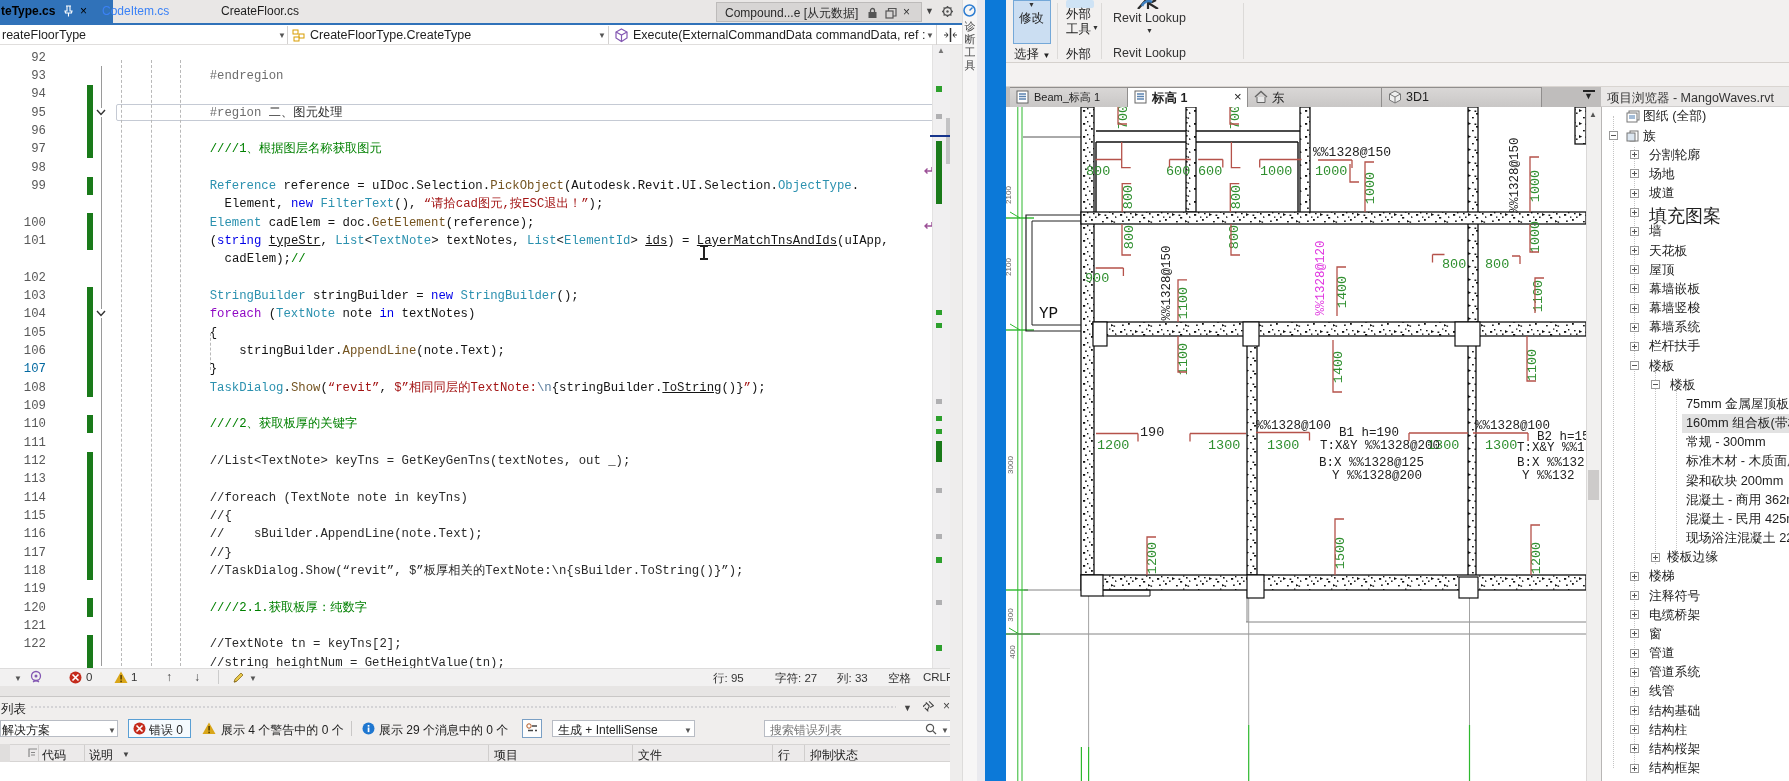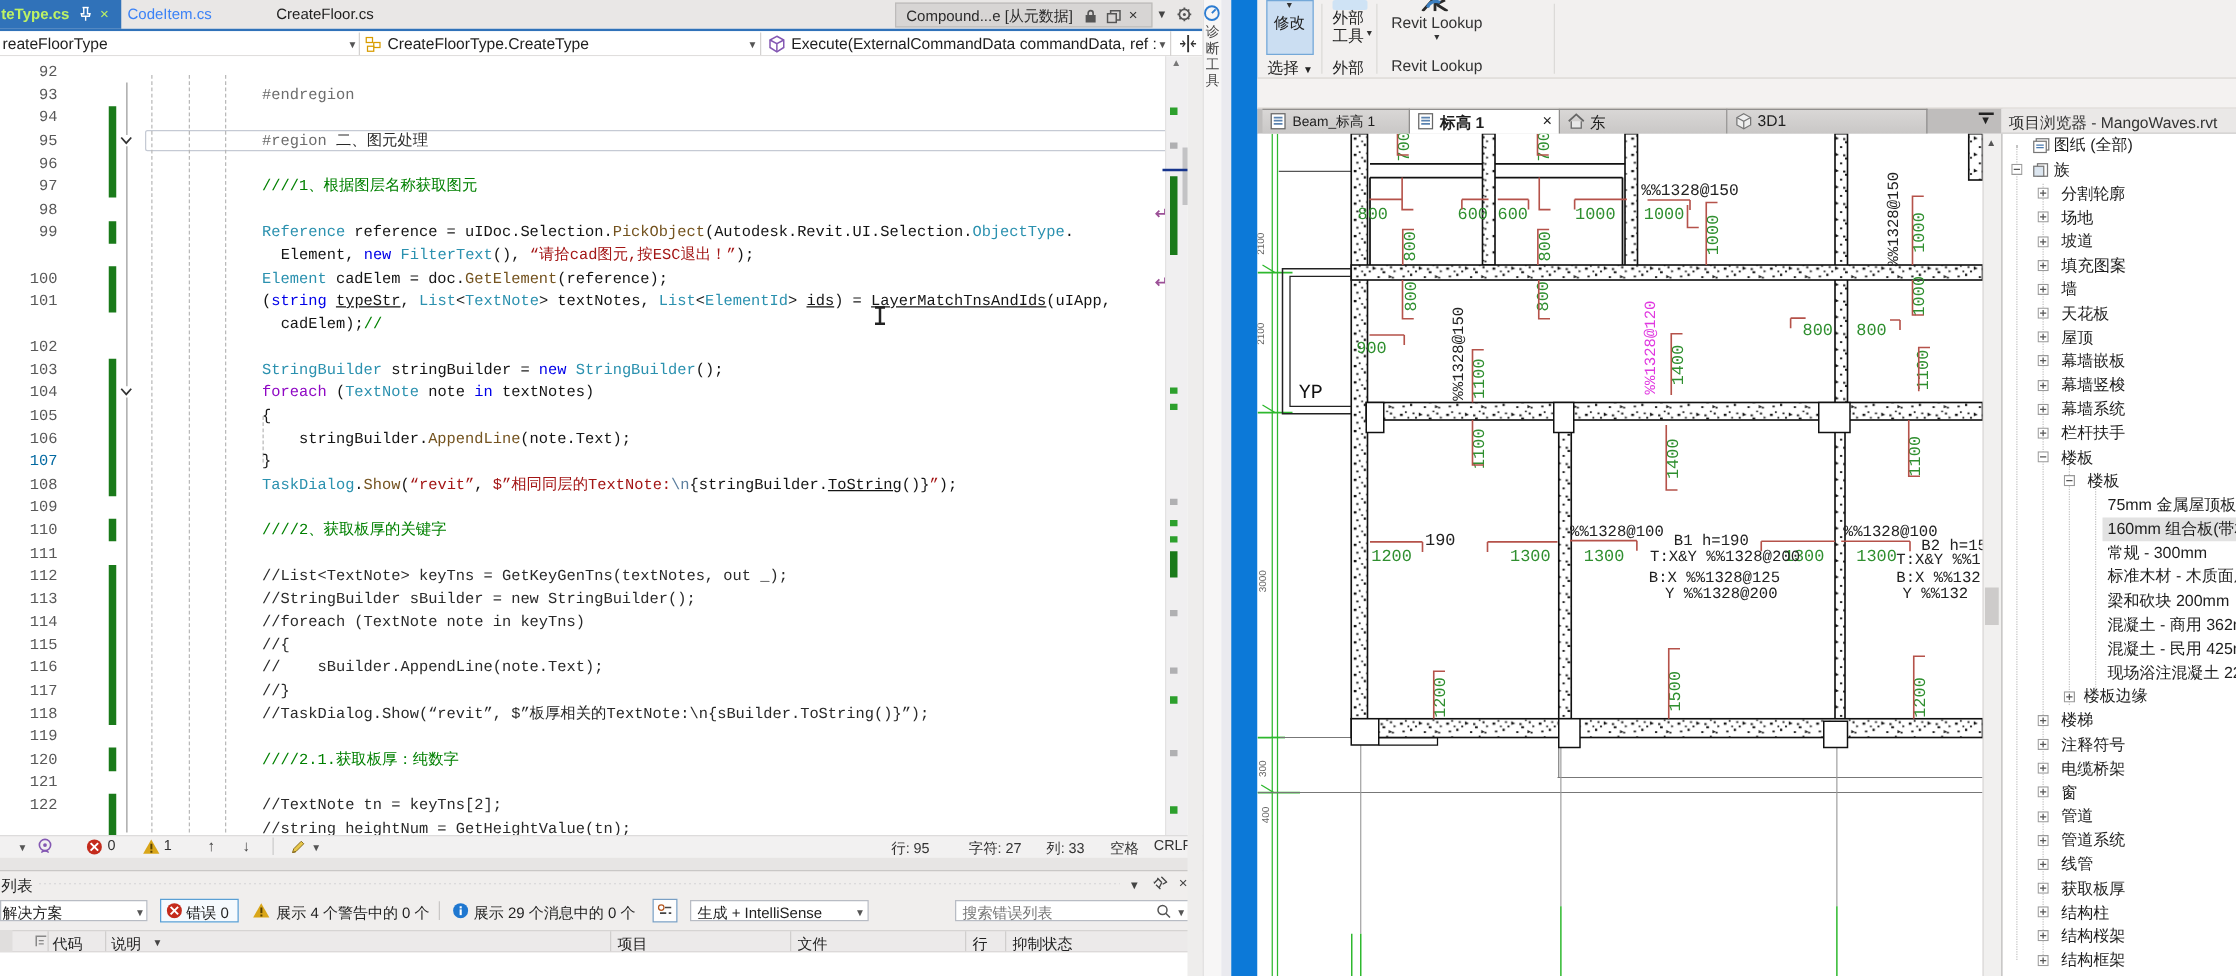--- a/index.html
+++ b/index.html
@@ -4,21 +4,21 @@
 html,body{width:1789px;height:781px;overflow:hidden}
 body{font-family:"Liberation Sans",sans-serif;position:relative;background:#fff}
 .abs{position:absolute}
 #page{position:absolute;left:0;top:0;width:1789px;height:781px;overflow:hidden}
 .cl{position:absolute;white-space:pre;font-family:"Liberation Mono",monospace;font-size:12.3px;line-height:18.33px;color:#151515}
 .k{color:#0000e8}.t{color:#2b91af}.s{color:#a31515}.c{color:#008000}.g{color:#6d6d6d}.p{color:#8f08c4}.m{color:#74531f}.d{color:#2a2a2a}.e{color:#5b7e9e}
 </style></head><body>
 <div id="page">
 
 <div class="abs" style="left:0;top:0;width:962px;height:23px;background:#e9e7e6"></div>
-<div class="abs" style="left:0;top:0;width:97px;height:23px;background:#3072b9;color:#bef264;font-size:12px;font-weight:bold">
+<div class="abs" style="left:0;top:0;width:113px;height:23px;background:#3072b9;color:#000000;font-size:12px;font-weight:bold">
       <span class="abs" style="left:1px;top:4px">teType.cs</span>
       <svg class="abs" style="left:63px;top:5px" width="11" height="12">
         <path d="M3 1 h5 M4 1 v5 h-2 l0.5 2 h6 l0.5 -2 h-2 v-5 M5.5 8 v3.5" stroke="#fff" stroke-width="1.1" fill="none"></path>
       </svg>
       <span class="abs" style="left:80px;top:4px;font-weight:normal;font-size:12px">×</span>
     </div>
 <div class="abs" style="left:102px;top:4px;font-size:12px;color:#3b82f6">CodeItem.cs</div>
 <div class="abs" style="left:221px;top:4px;font-size:12px;color:#1e1e1e">CreateFloor.cs</div>
 <div class="abs" style="left:716px;top:2px;width:206px;height:20px;background:#d7d5d4;border:1px solid #bdbbba;font-size:12px;color:#2a2a2a">
       <span class="abs" style="left:8px;top:2px">Compound...e [从元数据]</span>
@@ -125,21 +125,20 @@
 <div class="cl" style="left:209.7px;top:213.6px"><span class="t">Element</span> cadElem = doc.<span class="m">GetElement</span>(reference);</div>
 <div class="cl" style="left:224.5px;top:250.2px">cadElem);<span class="c">//</span></div>
 <div class="cl" style="left:209.7px;top:286.9px"><span class="t">StringBuilder</span> stringBuilder = <span class="k">new</span> <span class="t">StringBuilder</span>();</div>
 <div class="cl" style="left:209.7px;top:305.2px"><span class="p">foreach</span> (<span class="t">TextNote</span> note <span class="k">in</span> textNotes)</div>
 <div class="cl" style="left:209.7px;top:323.6px">{</div>
 <div class="cl" style="left:239.2px;top:341.9px">stringBuilder.<span class="m">AppendLine</span>(note.Text);</div>
 <div class="cl" style="left:209.7px;top:360.2px">}</div>
 <div class="cl" style="left:209.7px;top:378.5px"><span class="t">TaskDialog</span>.<span class="m">Show</span>(<span class="s">“revit”</span>, <span class="s">$”相同同层的TextNote:</span><span class="e">\n</span>{stringBuilder.<u>ToString</u>()}<span class="s">”</span>);</div>
 <div class="cl" style="left:209.7px;top:415.2px"><span class="c">////2、获取板厚的关键字</span></div>
 <div class="cl" style="left:209.7px;top:451.9px"><span class="d">//List&lt;TextNote&gt; keyTns = GetKeyGenTns(textNotes, out _);</span></div>
-<div class="cl" style="left:209.7px;top:470.2px"><span class="d">//StringBuilder sBuilder = new StringBuilder();</span></div>
 <div class="cl" style="left:209.7px;top:488.5px"><span class="d">//foreach (TextNote note in keyTns)</span></div>
 <div class="cl" style="left:209.7px;top:506.8px"><span class="d">//{</span></div>
 <div class="cl" style="left:209.7px;top:525.2px"><span class="d">//    sBuilder.AppendLine(note.Text);</span></div>
 <div class="cl" style="left:209.7px;top:543.5px"><span class="d">//}</span></div>
 <div class="cl" style="left:209.7px;top:561.8px"><span class="d">//TaskDialog.Show(“revit”, $”板厚相关的TextNote:\n{sBuilder.ToString()}”);</span></div>
 <div class="cl" style="left:209.7px;top:598.5px"><span class="c">////2.1.获取板厚：纯数字</span></div>
 <div class="cl" style="left:209.7px;top:635.2px"><span class="d">//TextNote tn = keyTns[2];</span></div>
 <div class="cl" style="left:209.7px;top:653.5px"><span class="d">//string heightNum = GetHeightValue(tn);</span></div>
 <svg class="abs" style="left:922px;top:164.9px" width="12" height="12">
       <path d="M10 2 V6 H3 M5.5 3.5 L3 6 L5.5 8.5" fill="none" stroke="#9b4f96" stroke-width="1.4"></path>
@@ -366,21 +365,21 @@
       <rect x="0.5" y="0.5" width="8" height="8" fill="#fff" stroke="#9a9a9a"></rect>
       <path d="M2 4.5 H7" stroke="#555" stroke-width="1"></path>
       <path d="M4.5 2 V7" stroke="#555" stroke-width="1"></path>
     </svg>
 <div class="abs" style="left:1649px;top:185.0px;font-size:12.8px;color:#1e1e1e;white-space:nowrap">坡道</div>
 <svg class="abs" style="left:1630px;top:207.7px" width="9" height="9">
       <rect x="0.5" y="0.5" width="8" height="8" fill="#fff" stroke="#9a9a9a"></rect>
       <path d="M2 4.5 H7" stroke="#555" stroke-width="1"></path>
       <path d="M4.5 2 V7" stroke="#555" stroke-width="1"></path>
     </svg>
-<div class="abs" style="left:1649px;top:204.2px;font-size:13px;color:#1e1e1e;white-space:nowrap">填充图案</div>
+<div class="abs" style="left:1649px;top:204.2px;font-size:18px;color:#1e1e1e;white-space:nowrap">填充图案</div>
 <svg class="abs" style="left:1630px;top:226.8px" width="9" height="9">
       <rect x="0.5" y="0.5" width="8" height="8" fill="#fff" stroke="#9a9a9a"></rect>
       <path d="M2 4.5 H7" stroke="#555" stroke-width="1"></path>
       <path d="M4.5 2 V7" stroke="#555" stroke-width="1"></path>
     </svg>
 <div class="abs" style="left:1649px;top:223.3px;font-size:12.8px;color:#1e1e1e;white-space:nowrap">墙</div>
 <svg class="abs" style="left:1630px;top:246.0px" width="9" height="9">
       <rect x="0.5" y="0.5" width="8" height="8" fill="#fff" stroke="#9a9a9a"></rect>
       <path d="M2 4.5 H7" stroke="#555" stroke-width="1"></path>
       <path d="M4.5 2 V7" stroke="#555" stroke-width="1"></path>
@@ -480,21 +479,21 @@
       <rect x="0.5" y="0.5" width="8" height="8" fill="#fff" stroke="#9a9a9a"></rect>
       <path d="M2 4.5 H7" stroke="#555" stroke-width="1"></path>
       <path d="M4.5 2 V7" stroke="#555" stroke-width="1"></path>
     </svg>
 <div class="abs" style="left:1649px;top:683.4px;font-size:12.8px;color:#1e1e1e;white-space:nowrap">线管</div>
 <svg class="abs" style="left:1630px;top:706.1px" width="9" height="9">
       <rect x="0.5" y="0.5" width="8" height="8" fill="#fff" stroke="#9a9a9a"></rect>
       <path d="M2 4.5 H7" stroke="#555" stroke-width="1"></path>
       <path d="M4.5 2 V7" stroke="#555" stroke-width="1"></path>
     </svg>
-<div class="abs" style="left:1649px;top:702.6px;font-size:12.8px;color:#1e1e1e;white-space:nowrap">获取板厚</div>
+<div class="abs" style="left:1649px;top:702.6px;font-size:12.8px;color:#1e1e1e;white-space:nowrap">结构基础</div>
 <svg class="abs" style="left:1630px;top:725.2px" width="9" height="9">
       <rect x="0.5" y="0.5" width="8" height="8" fill="#fff" stroke="#9a9a9a"></rect>
       <path d="M2 4.5 H7" stroke="#555" stroke-width="1"></path>
       <path d="M4.5 2 V7" stroke="#555" stroke-width="1"></path>
     </svg>
 <div class="abs" style="left:1649px;top:721.7px;font-size:12.8px;color:#1e1e1e;white-space:nowrap">结构柱</div>
 <svg class="abs" style="left:1630px;top:744.4px" width="9" height="9">
       <rect x="0.5" y="0.5" width="8" height="8" fill="#fff" stroke="#9a9a9a"></rect>
       <path d="M2 4.5 H7" stroke="#555" stroke-width="1"></path>
       <path d="M4.5 2 V7" stroke="#555" stroke-width="1"></path>

